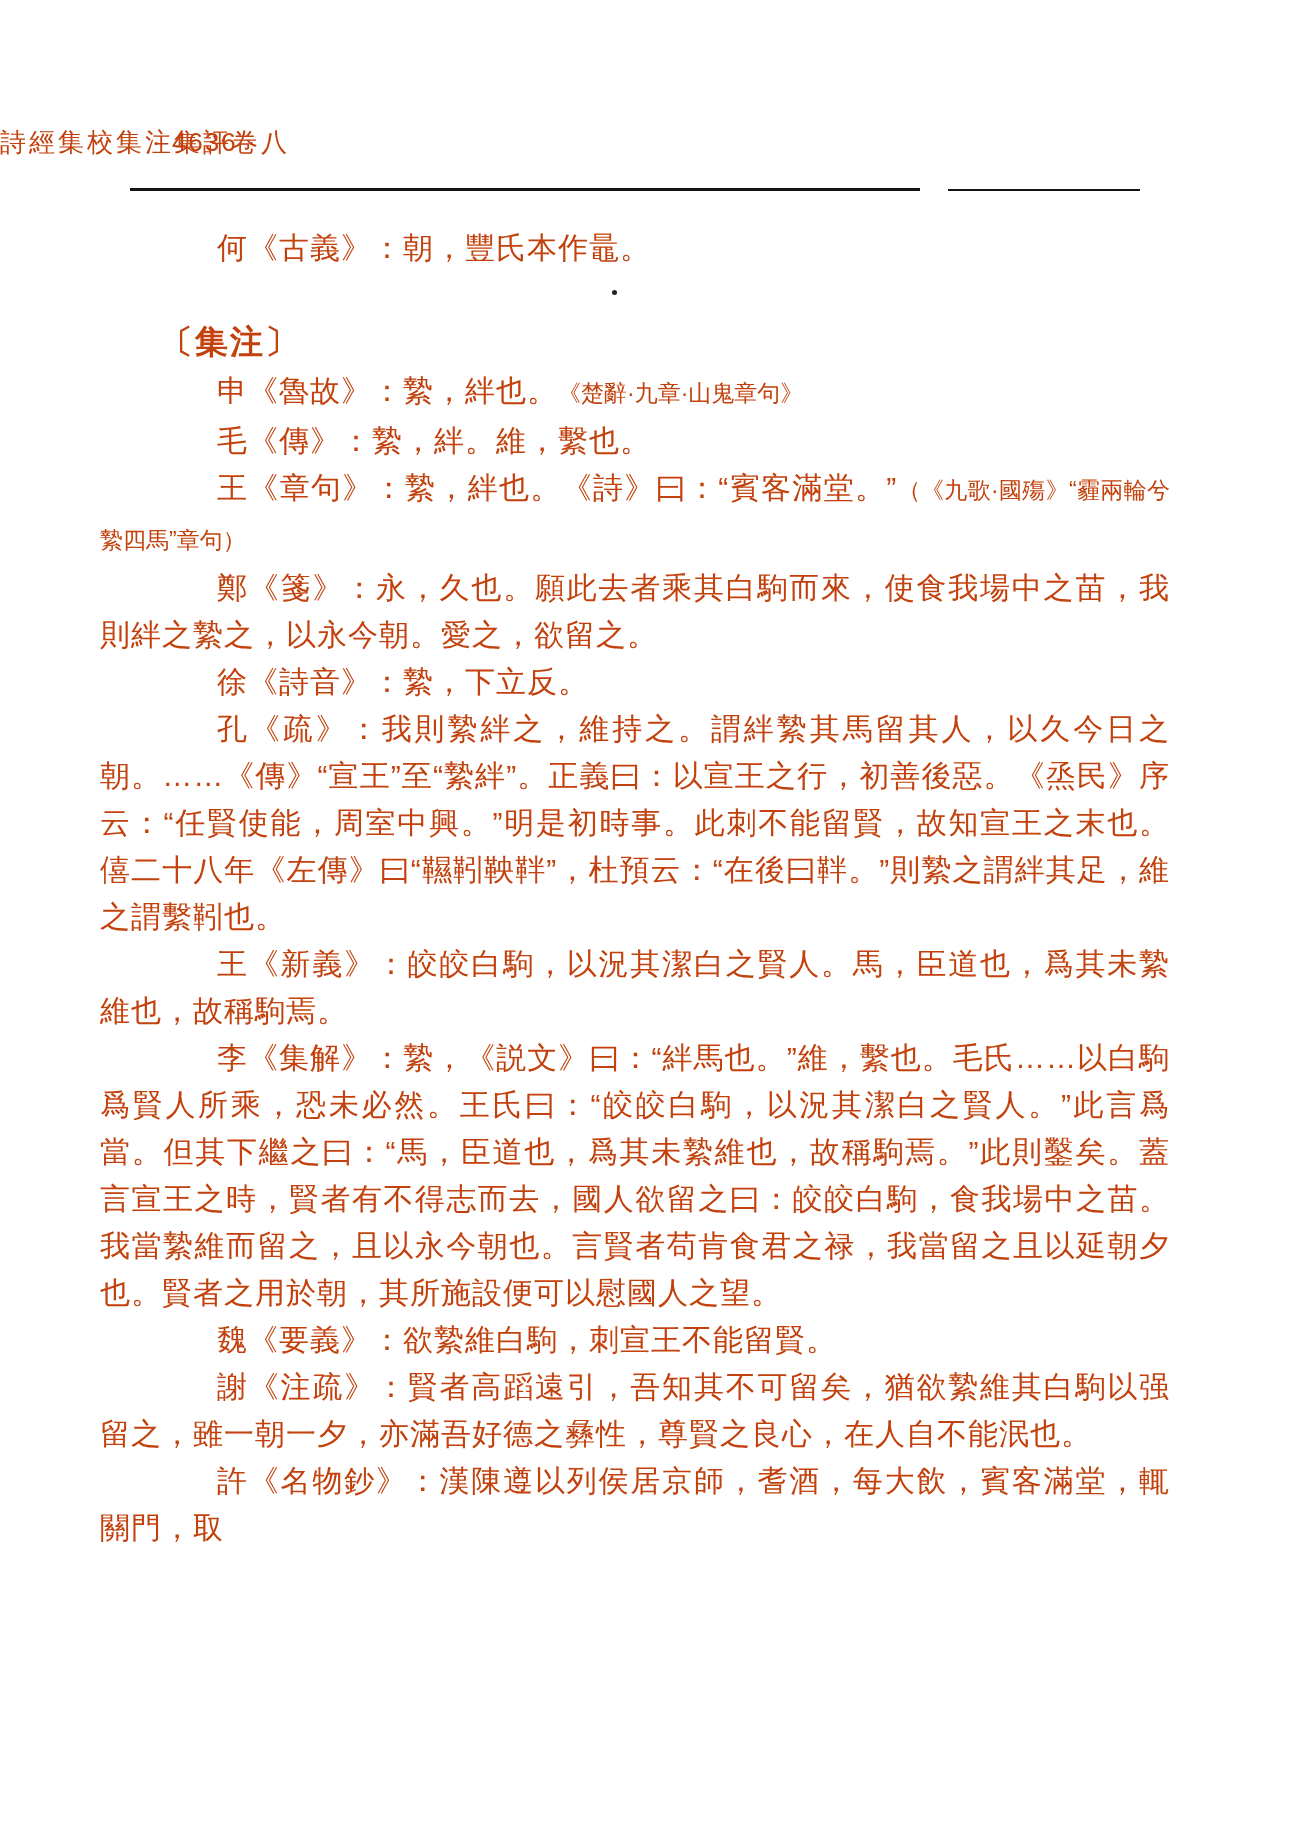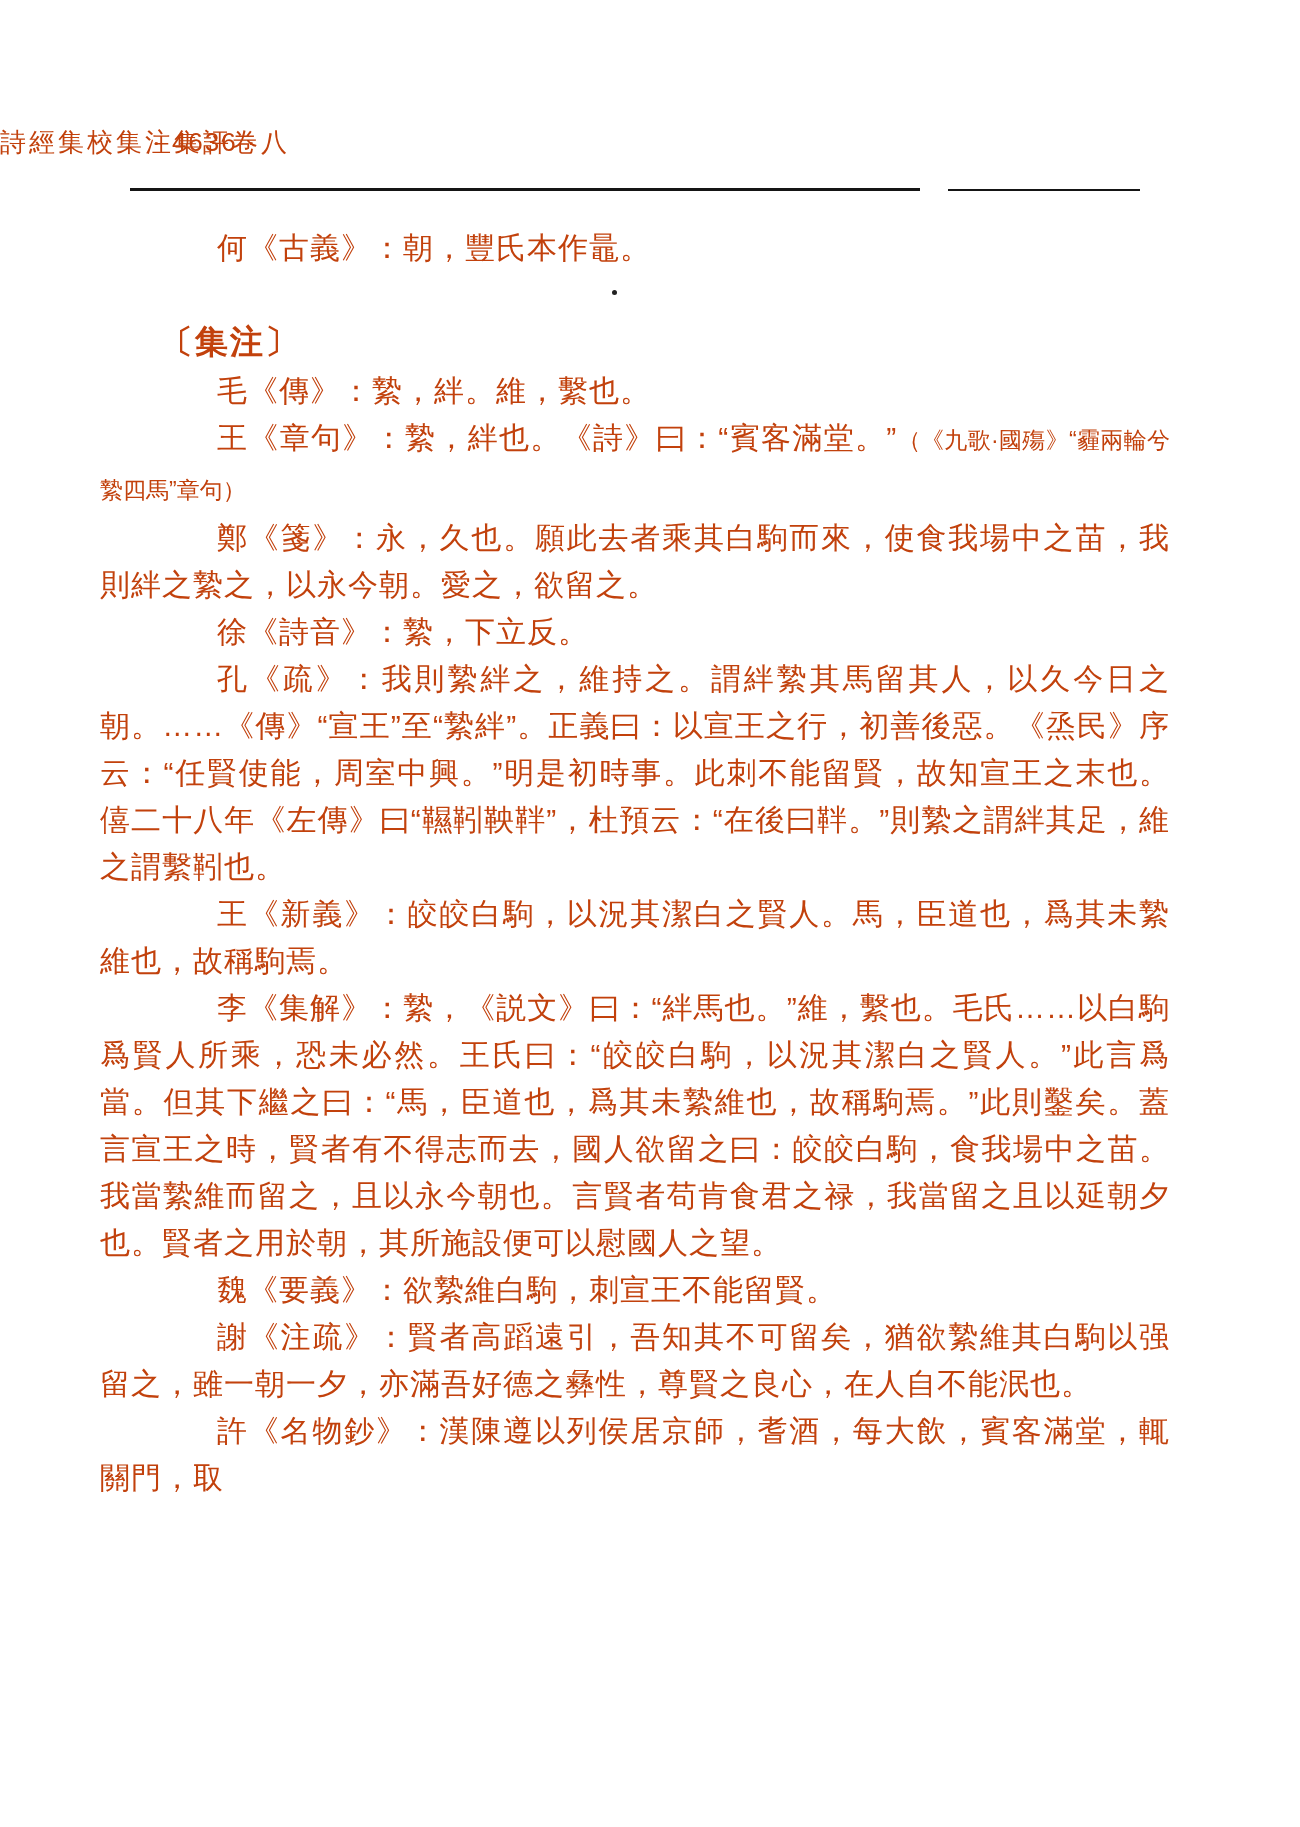--- a/index.html
+++ b/index.html
@@ -97,20 +97,21 @@
   <div class="rule-b"></div>
   <div class="stray-mark"></div>
 
   <div class="content">
 
     <p class="pre-note">何《古義》：朝，豐氏本作鼂。</p>
 
     <div class="section-heading">〔集注〕</div>
 
     <div class="commentary-list">
+        <p class="para"><span class="seg-main">申《魯故》：縶，絆也。</span><span class="seg-small">《楚辭·九章·山鬼章句》</span></p>
         <p class="para"><span class="seg-main">毛《傳》：縶，絆。維，繫也。</span></p>
         <p class="para"><span class="seg-main">王《章句》：縶，絆也。《詩》曰：“賓客滿堂。”</span><span class="seg-small">（《九歌·國殤》“霾兩輪兮縶四馬”章句）</span></p>
         <p class="para"><span class="seg-main">鄭《箋》：永，久也。願此去者乘其白駒而來，使食我場中之苗，我則絆之縶之，以永今朝。愛之，欲留之。</span></p>
         <p class="para"><span class="seg-main">徐《詩音》：縶，下立反。</span></p>
         <p class="para"><span class="seg-main">孔《疏》：我則縶絆之，維持之。謂絆縶其馬留其人，以久今日之朝。……《傳》“宣王”至“縶絆”。正義曰：以宣王之行，初善後惡。《烝民》序云：“任賢使能，周室中興。”明是初時事。此刺不能留賢，故知宣王之末也。僖二十八年《左傳》曰“韅靷鞅靽”，杜預云：“在後曰靽。”則縶之謂絆其足，維之謂繫靷也。</span></p>
         <p class="para"><span class="seg-main">王《新義》：皎皎白駒，以況其潔白之賢人。馬，臣道也，爲其未縶維也，故稱駒焉。</span></p>
         <p class="para"><span class="seg-main">李《集解》：縶，《説文》曰：“絆馬也。”維，繫也。毛氏……以白駒爲賢人所乘，恐未必然。王氏曰：“皎皎白駒，以況其潔白之賢人。”此言爲當。但其下繼之曰：“馬，臣道也，爲其未縶維也，故稱駒焉。”此則鑿矣。蓋言宣王之時，賢者有不得志而去，國人欲留之曰：皎皎白駒，食我場中之苗。我當縶維而留之，且以永今朝也。言賢者苟肯食君之禄，我當留之且以延朝夕也。賢者之用於朝，其所施設便可以慰國人之望。</span></p>
         <p class="para"><span class="seg-main">魏《要義》：欲縶維白駒，刺宣王不能留賢。</span></p>
         <p class="para"><span class="seg-main">謝《注疏》：賢者高蹈遠引，吾知其不可留矣，猶欲縶維其白駒以强留之，雖一朝一夕，亦滿吾好德之彝性，尊賢之良心，在人自不能泯也。</span></p>
         <p class="para"><span class="seg-main">許《名物鈔》：漢陳遵以列侯居京師，耆酒，每大飲，賓客滿堂，輒關門，取</span></p>

